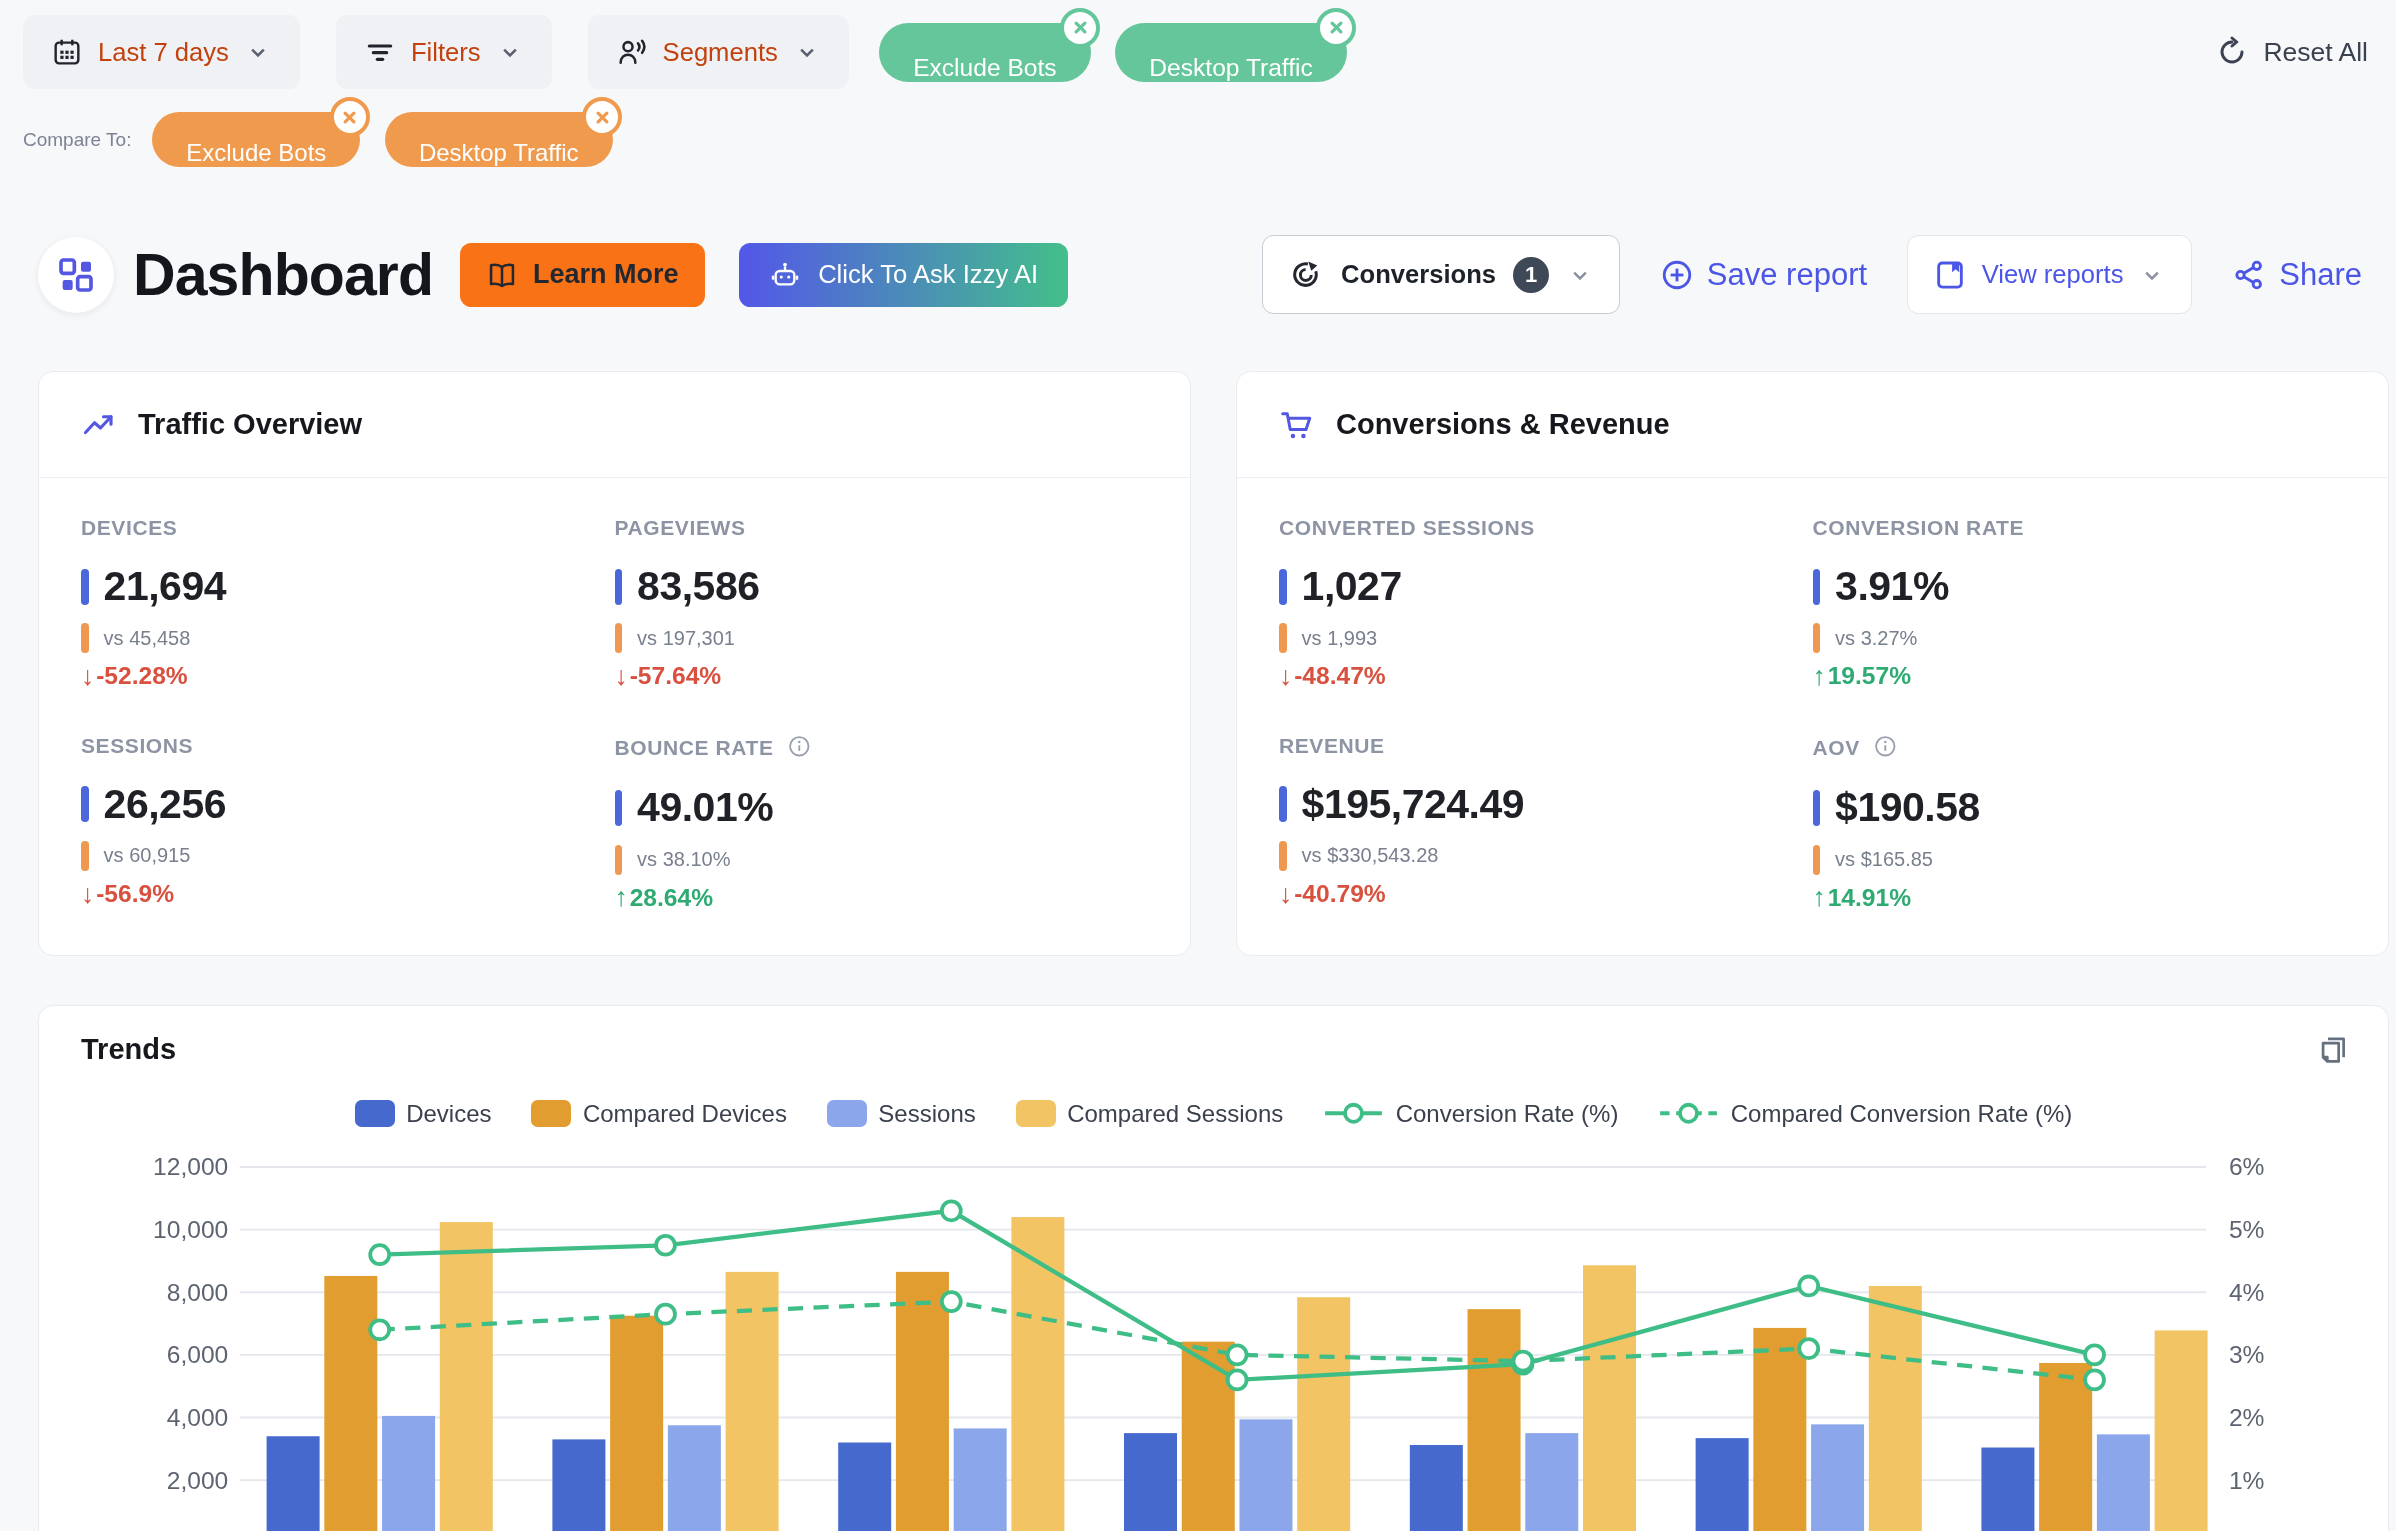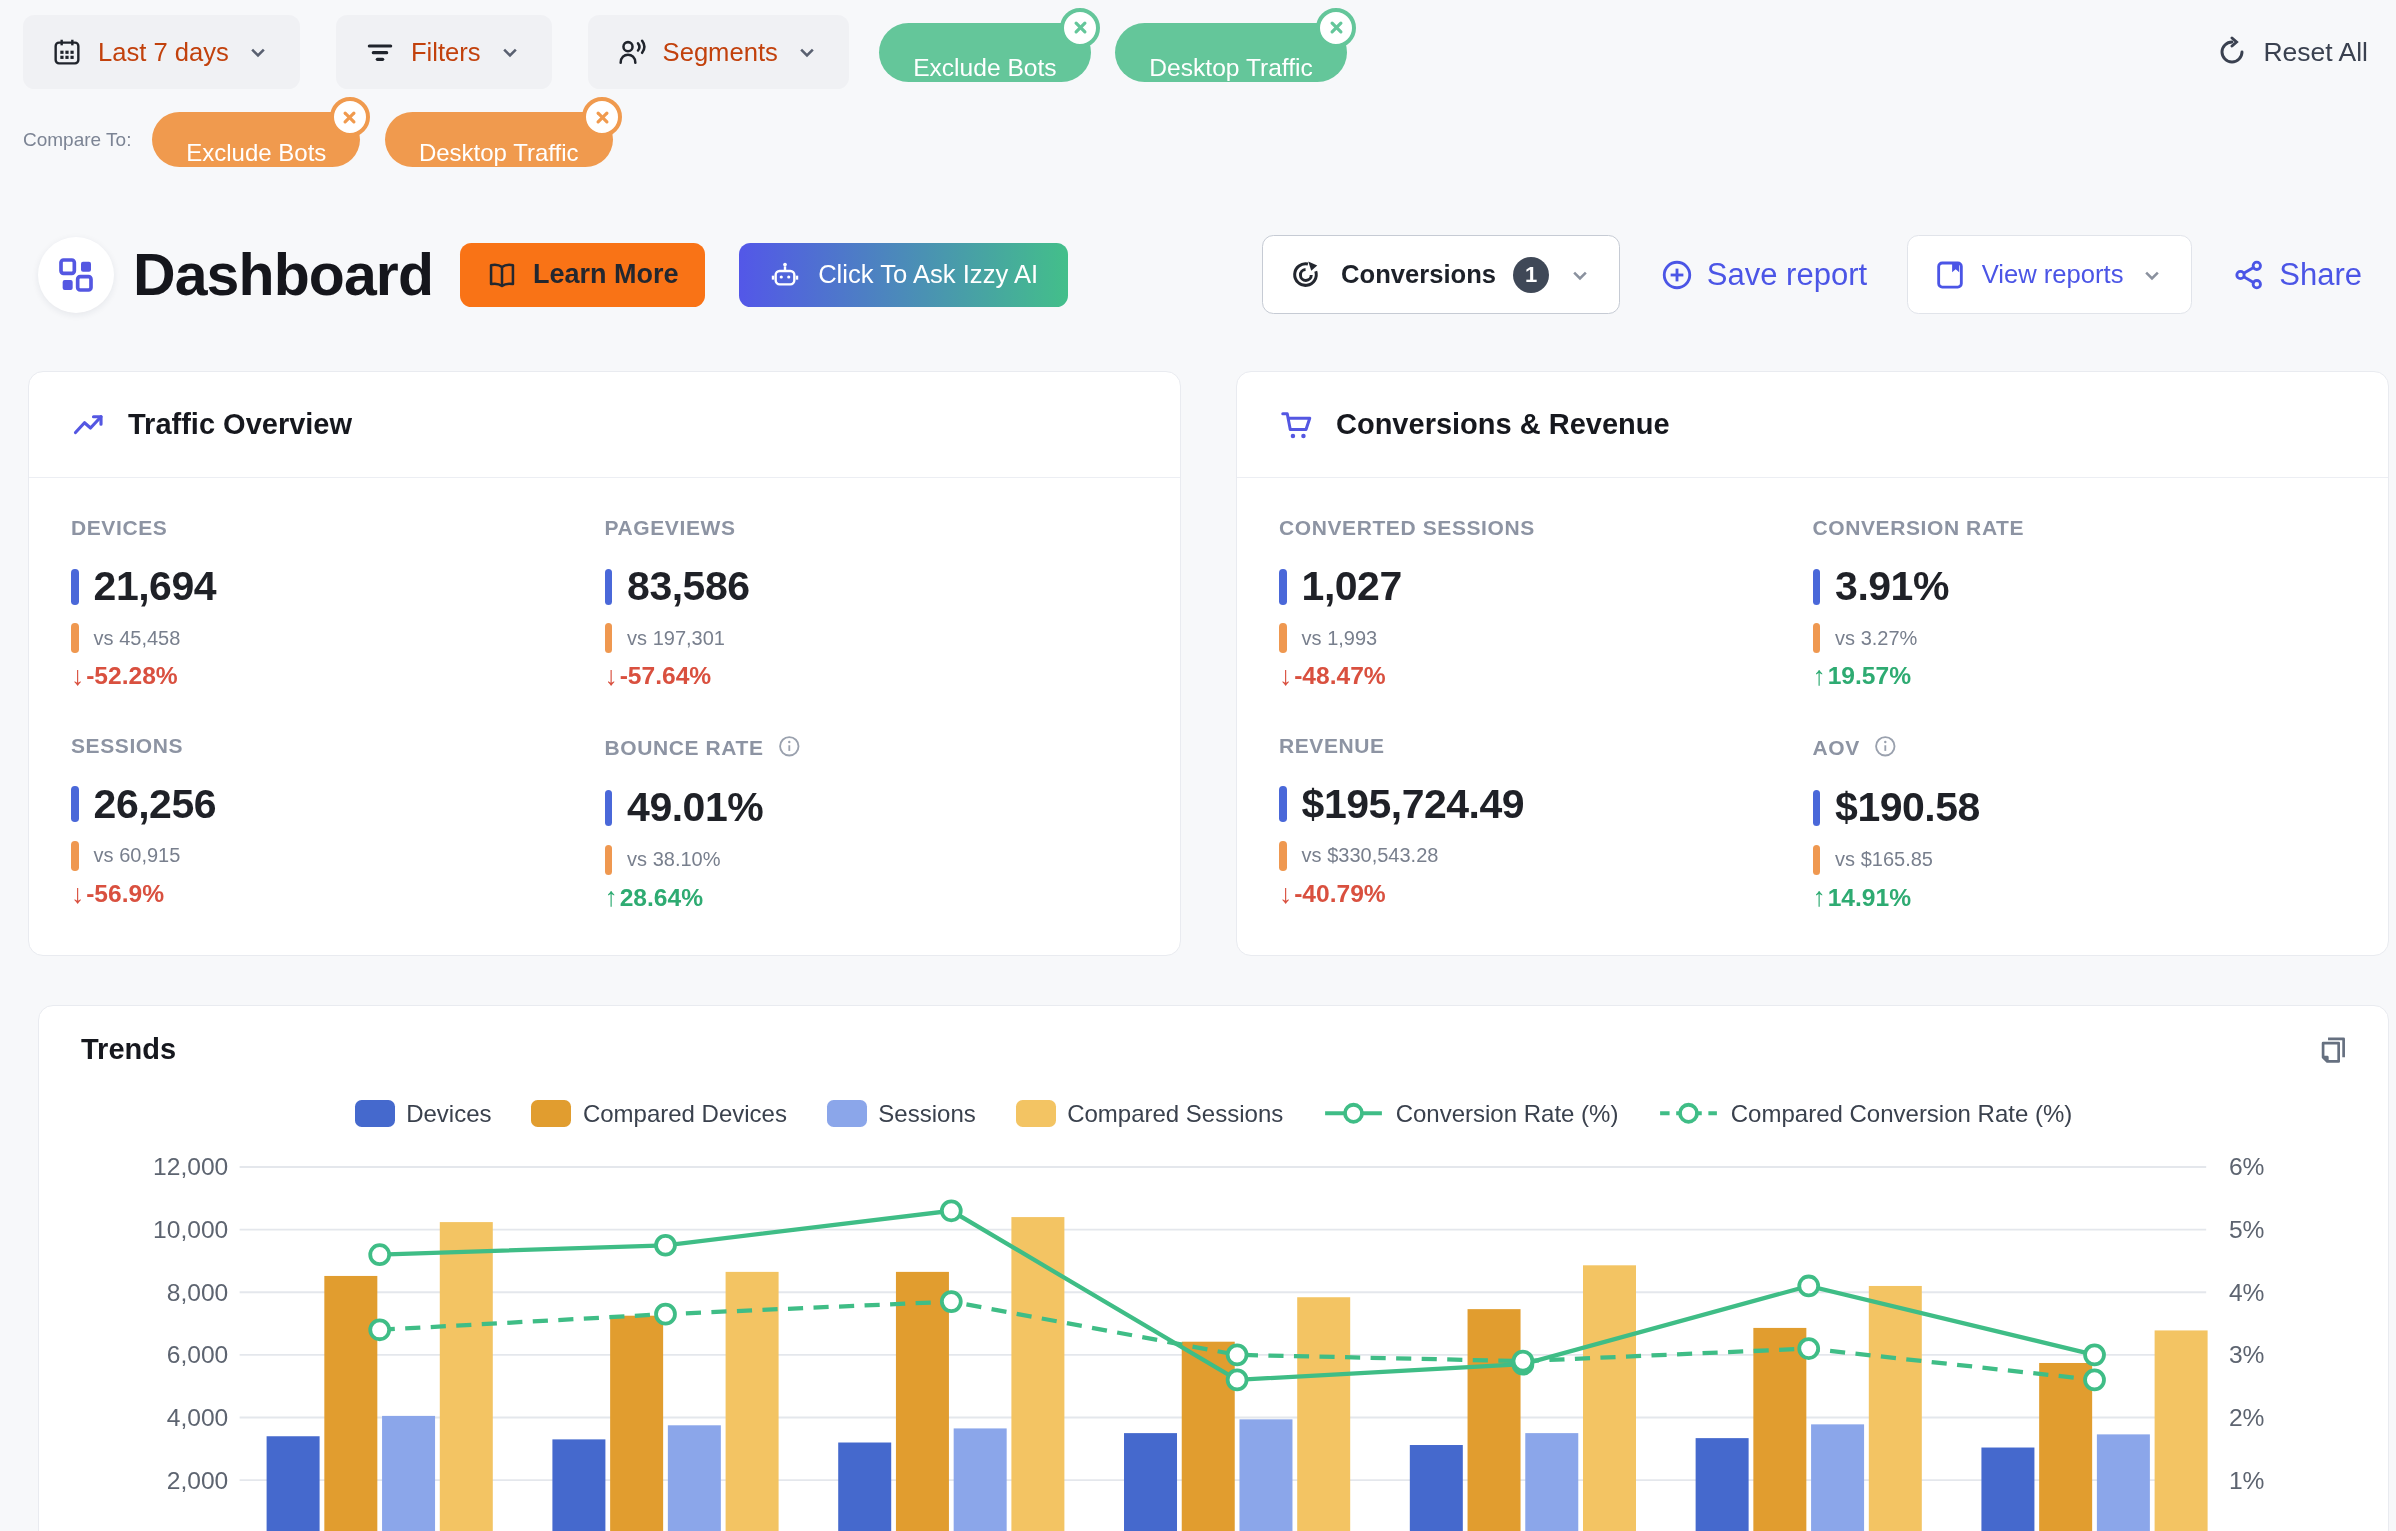--- a/index.html
+++ b/index.html
@@ -51,21 +51,21 @@
   .btn-metric .lbl { font-size:25.6px; font-weight:bold; color:#1d2129; }
   .badge-count { width:36px; height:36px; border-radius:50%; background:#3f4857; color:#fff;
     font-size:22px; font-weight:bold; display:flex; align-items:center; justify-content:center; }
   .link-btn { display:flex; align-items:center; gap:13.2px; font-size:31px; color:#4b55e6; }
   .btn-reports { display:flex; align-items:center; gap:15px; background:#fff;
     border:1.9px solid #e1e4ea; border-radius:11.4px; height:79px; padding:0 24.6px;
     font-size:25.6px; color:#4b55e6; }
 
   
   .card { position:absolute; background:#fff; border:1.9px solid #e9ebf0; border-radius:15px; overflow:hidden; }
-  #traffic-card { left:28px; top:371px; width:1153px; height:585px; }
+  #traffic-card { left:38px; top:371px; width:1153px; height:585px; }
   #conv-card   { left:1236px; top:371px; width:1153px; height:585px; }
   .card-header { height:106px; display:flex; align-items:center; gap:21px; padding:0 42px;
     border-bottom:1.9px solid #eceef3; }
   .card-title { font-size:29px; font-weight:bold; color:#16181e; }
   .stats-grid { display:grid; grid-template-columns:1fr 1fr; padding:38px 42px 0 42px; row-gap:42px; }
   .stat-label-row { display:flex; align-items:center; gap:13.2px; }
   .stat-label { font-size:21px; font-weight:bold; color:#8d94a3; letter-spacing:0.6px; }
   .stat-value-row { margin-top:23px; display:flex; align-items:center; gap:15px; }
   .tick { width:7.6px; border-radius:3.8px; flex:none; }
   .tick-blue { height:36px; background:#4a68d9; }

